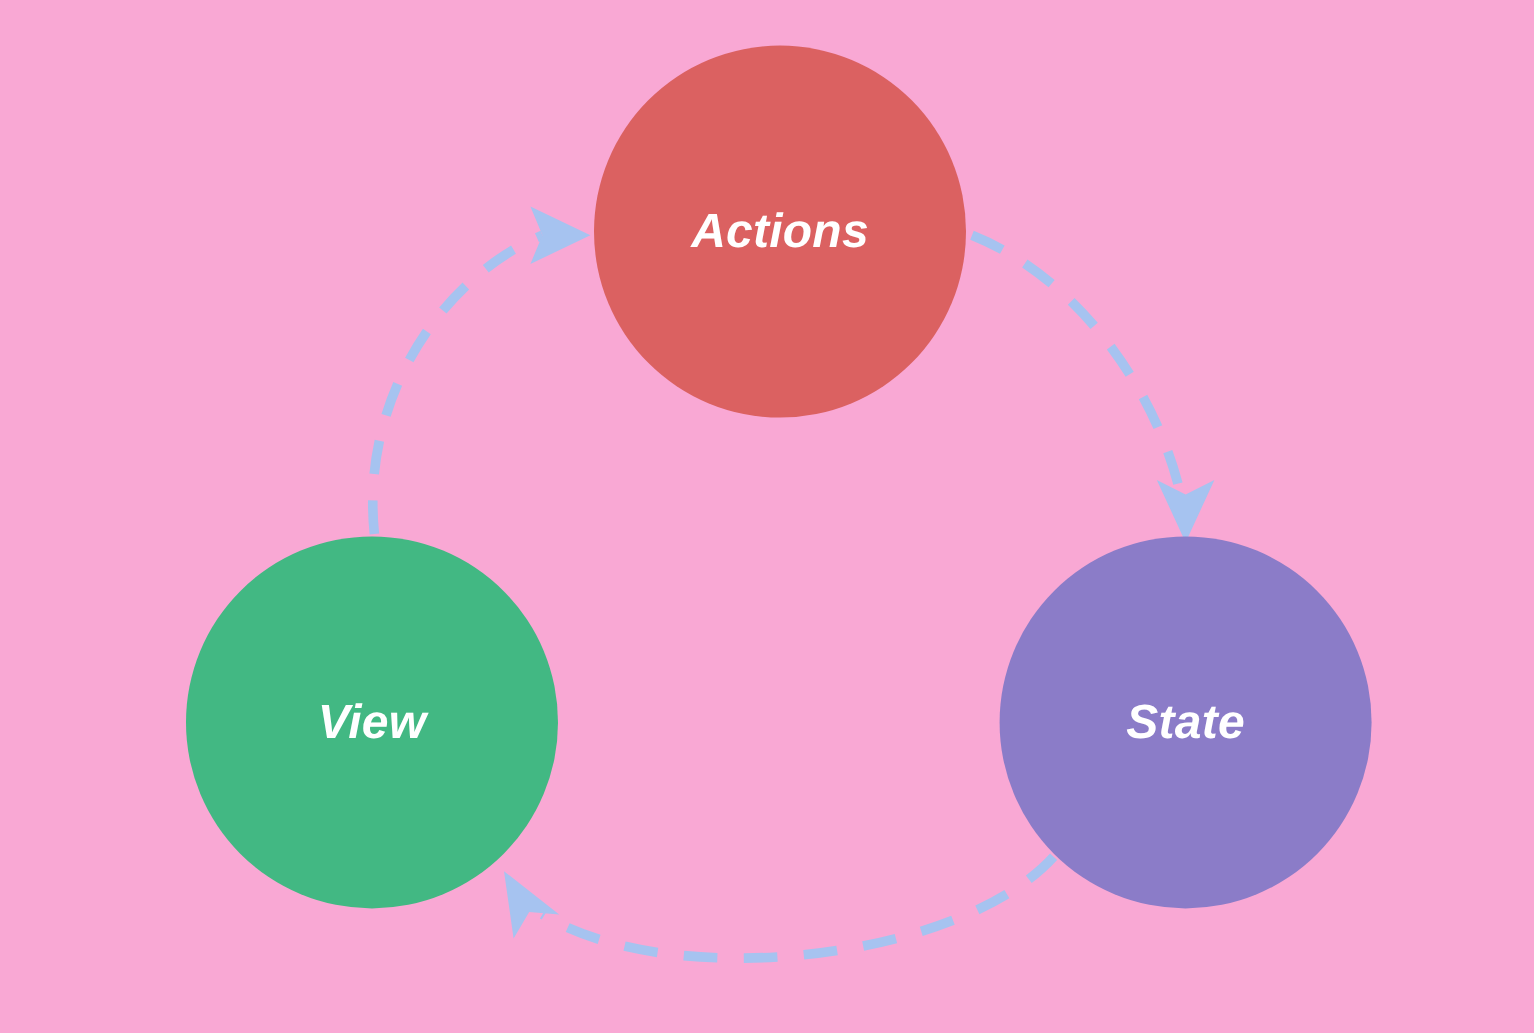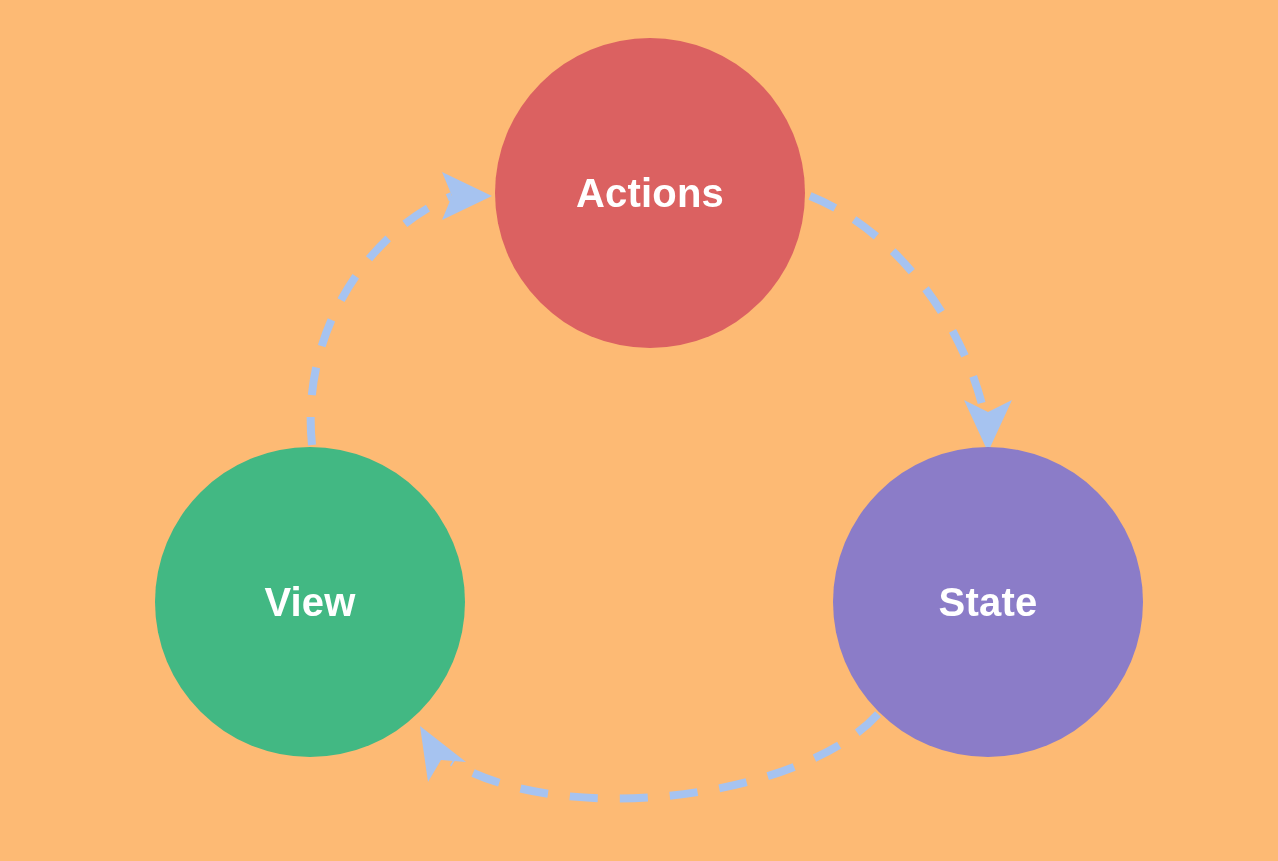--- a/index.html
+++ b/index.html
@@ -38,21 +38,21 @@
     letter-spacing: 0.2px;
   }
   .flow-arc {
     fill: none;
     stroke-linecap: butt;
   }
 </style>
 </head>
 <body style="background: rgb(255, 255, 255);">
 
-<div id="diagram-canvas" style="background: #fdba74;">
+<div id="diagram-canvas" style="background: #f9a8d4; font-style: italic;">
 
   <svg id="flow-svg" viewBox="0 0 1278 861" xmlns="http://www.w3.org/2000/svg">
 
     <g>
       <path class="flow-arc" stroke="#A6C3F0" stroke-width="8" stroke-dasharray="28 22" d="M 312,445 C 300,330 370,230 452,196"></path>
       <path fill="#A6C3F0" d="M 492,196 L 442,172 L 452,196 L 442,220 Z"></path>
     </g>
 
     <g>
       <path class="flow-arc" stroke="#A6C3F0" stroke-width="8" stroke-dasharray="28 22" d="M 810,196 C 900,232 968,330 986,422"></path>

